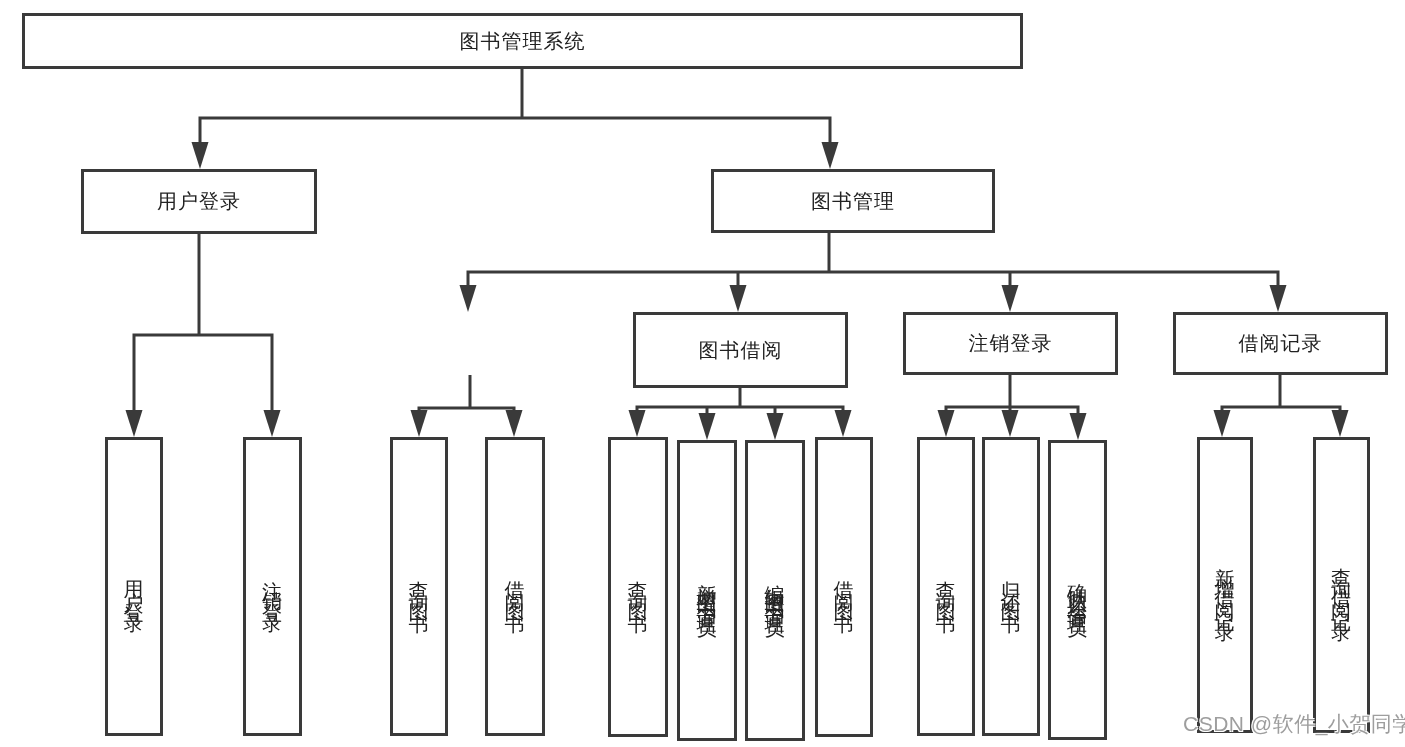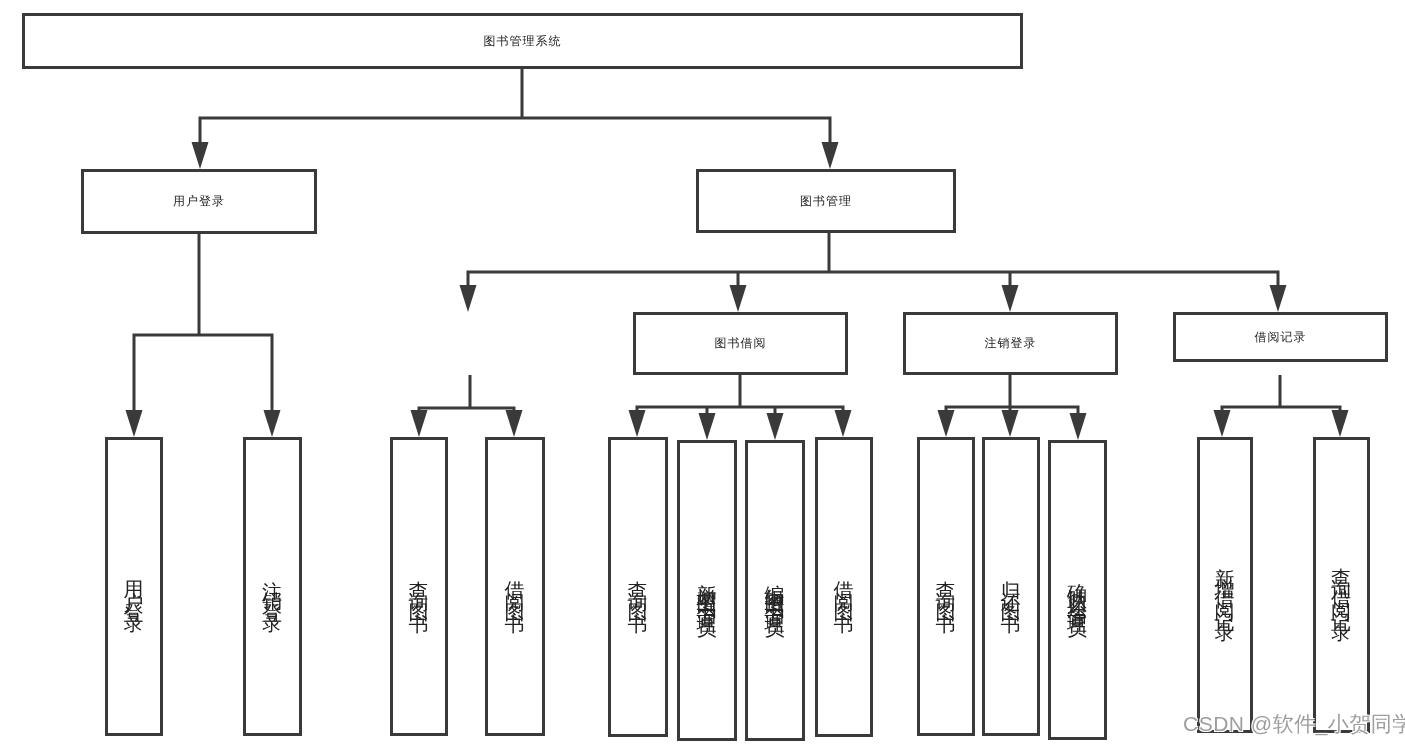--- a/index.html
+++ b/index.html
@@ -23,21 +23,21 @@
   }
   .box {
     position: absolute;
     box-sizing: border-box;
     border: 3px solid #3a3a3a;
     background: #ffffff;
     display: flex;
     align-items: center;
     justify-content: center;
     color: #222222;
-    font-size: 12px;
+    font-size: 20px;
     letter-spacing: 1px;
     white-space: nowrap;
   }
   .vbox {
     writing-mode: vertical-rl;
     text-orientation: mixed;
     letter-spacing: 11px;
     white-space: normal;
     line-height: 1;
     font-size: 20px;
@@ -116,25 +116,25 @@
       <use href="#ah" transform="translate(1010,437)"></use>
       <use href="#ah" transform="translate(1078,440)"></use>
       <use href="#ah" transform="translate(1222,437)"></use>
       <use href="#ah" transform="translate(1340,437)"></use>
     </g>
   </svg>
 
   <div class="box" style="left:22px; top:13px; width:1001px; height:56px;">图书管理系统</div>
 
   <div class="box" style="left:81px; top:169px; width:236px; height:65px;">用户登录</div>
-  <div class="box" style="left:696px; top:169px; width:260px; height:64px;">图书管理</div>
+  <div class="box" style="left:711px; top:169px; width:284px; height:64px;">图书管理</div>
 
-  <div class="box" style="left:633px; top:312px; width:215px; height:63px;">图书借阅</div>
+  <div class="box" style="left:633px; top:312px; width:215px; height:76px;">图书借阅</div>
   <div class="box" style="left:903px; top:312px; width:215px; height:63px;">注销登录</div>
-  <div class="box" style="left:1173px; top:312px; width:215px; height:50px;">借阅记录</div>
+  <div class="box" style="left:1173px; top:312px; width:215px; height:63px;">借阅记录</div>
 
   <div class="box vbox" style="left:105px; top:437px; width:58px; height:299px;">用户登录</div>
   <div class="box vbox" style="left:243px; top:437px; width:59px; height:299px;">注销登录</div>
 
   <div class="box vbox" style="left:390px; top:437px; width:58px; height:299px;">查询图书</div>
   <div class="box vbox" style="left:485px; top:437px; width:60px; height:299px;">借阅图书</div>
 
   <div class="box vbox" style="left:608px; top:437px; width:60px; height:300px;">查询图书</div>
   <div class="box vbox vlong" style="left:677px; top:440px; width:60px; height:301px;">新增图书（管理员）</div>
   <div class="box vbox vlong" style="left:745px; top:440px; width:60px; height:301px;">编辑图书（管理员）</div>

